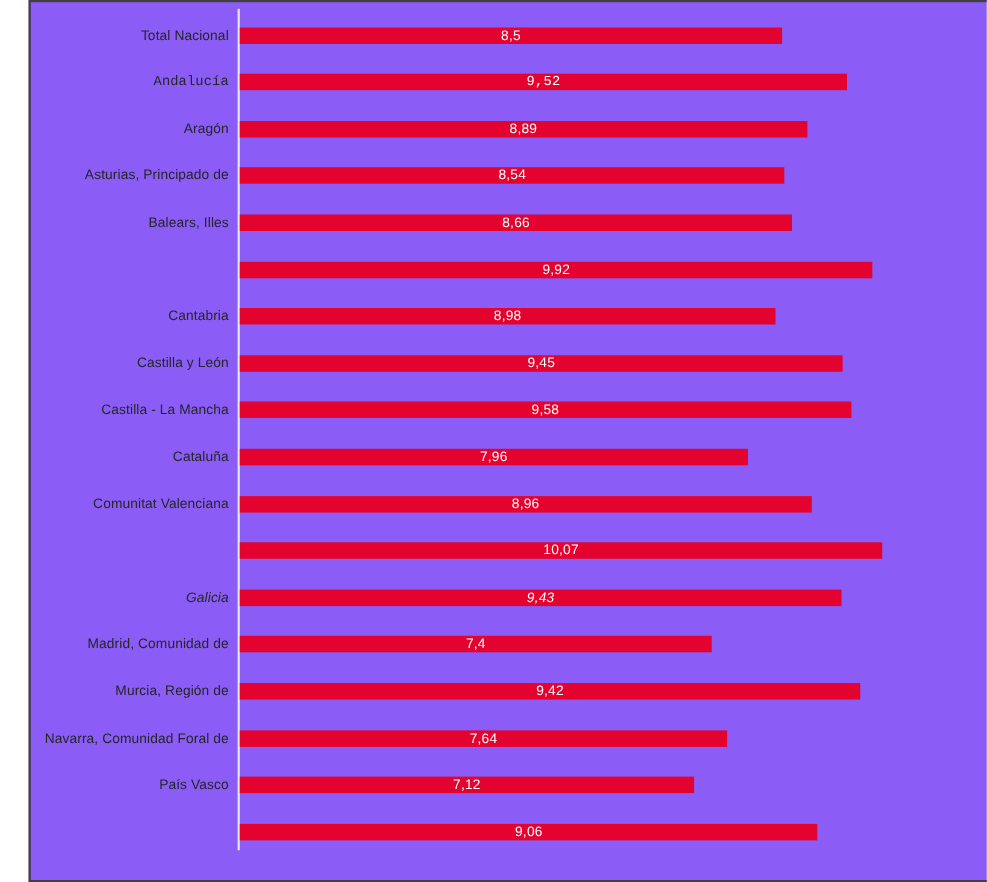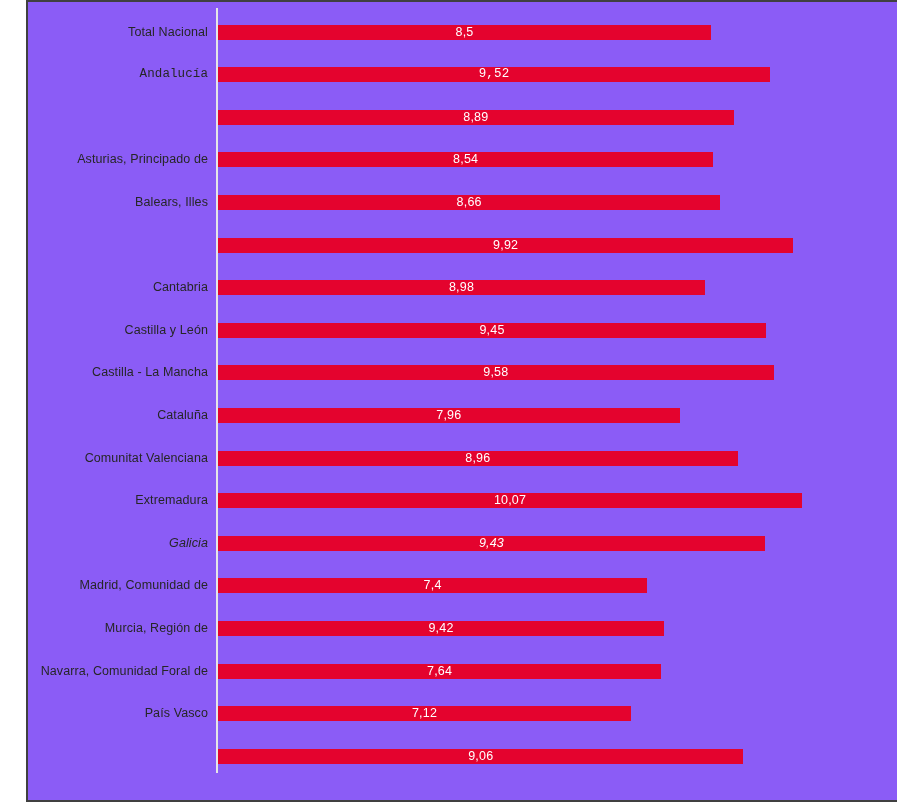--- a/index.html
+++ b/index.html
@@ -99,20 +99,21 @@
           </div>
         </div>
         <div class="bar-row" style="top: 65.1px; font-family: Liberation Mono, monospace;">
           <div class="bar-label">Andalucía</div>
           <div class="bar-track" style="width: 552.16px;">
             <div class="bar-rect" style="width: 100%; background: rgb(228, 3, 46);"></div>
             <div class="bar-value">9,52</div>
           </div>
         </div>
         <div class="bar-row" style="top: 107.7px;">
+          <div class="bar-label">Aragón</div>
           <div class="bar-track" style="width: 515.62px;">
             <div class="bar-rect" style="width: 100%; background: rgb(228, 3, 46);"></div>
             <div class="bar-value">8,89</div>
           </div>
         </div>
         <div class="bar-row" style="top: 150.3px;">
           <div class="bar-label">Asturias, Principado de</div>
           <div class="bar-track" style="width: 495.32px;">
             <div class="bar-rect" style="width: 100%; background: rgb(228, 3, 46);"></div>
             <div class="bar-value">8,54</div>
@@ -160,21 +161,20 @@
           </div>
         </div>
         <div class="bar-row" style="top: 448.5px;">
           <div class="bar-label">Comunitat Valenciana</div>
           <div class="bar-track" style="width: 519.68px;">
             <div class="bar-rect" style="width: 100%; background: rgb(228, 3, 46);"></div>
             <div class="bar-value">8,96</div>
           </div>
         </div>
         <div class="bar-row" style="top: 491.1px;">
-          <div class="bar-label">Extremadura</div>
           <div class="bar-track" style="width: 584.06px;">
             <div class="bar-rect" style="width: 100%; background: rgb(228, 3, 46);"></div>
             <div class="bar-value">10,07</div>
           </div>
         </div>
         <div class="bar-row" style="top: 533.7px; font-style: italic;">
           <div class="bar-label">Galicia</div>
           <div class="bar-track" style="width: 546.94px;">
             <div class="bar-rect" style="width: 100%; background: rgb(228, 3, 46);"></div>
             <div class="bar-value">9,43</div>
@@ -182,21 +182,21 @@
         </div>
         <div class="bar-row" style="top: 576.3px;">
           <div class="bar-label">Madrid, Comunidad de</div>
           <div class="bar-track" style="width: 429.2px;">
             <div class="bar-rect" style="width: 100%; background: rgb(228, 3, 46);"></div>
             <div class="bar-value">7,4</div>
           </div>
         </div>
         <div class="bar-row" style="top: 618.9px;">
           <div class="bar-label">Murcia, Región de</div>
-          <div class="bar-track" style="width: 446px;">
+          <div class="bar-track" style="width: 548px; padding-left: 16px;">
             <div class="bar-rect" style="width: 100%; background: rgb(228, 3, 46);"></div>
             <div class="bar-value">9,42</div>
           </div>
         </div>
         <div class="bar-row" style="top: 661.5px;">
           <div class="bar-label">Navarra, Comunidad Foral de</div>
           <div class="bar-track" style="width: 443.12px;">
             <div class="bar-rect" style="width: 100%; background: rgb(228, 3, 46);"></div>
             <div class="bar-value">7,64</div>
           </div>

